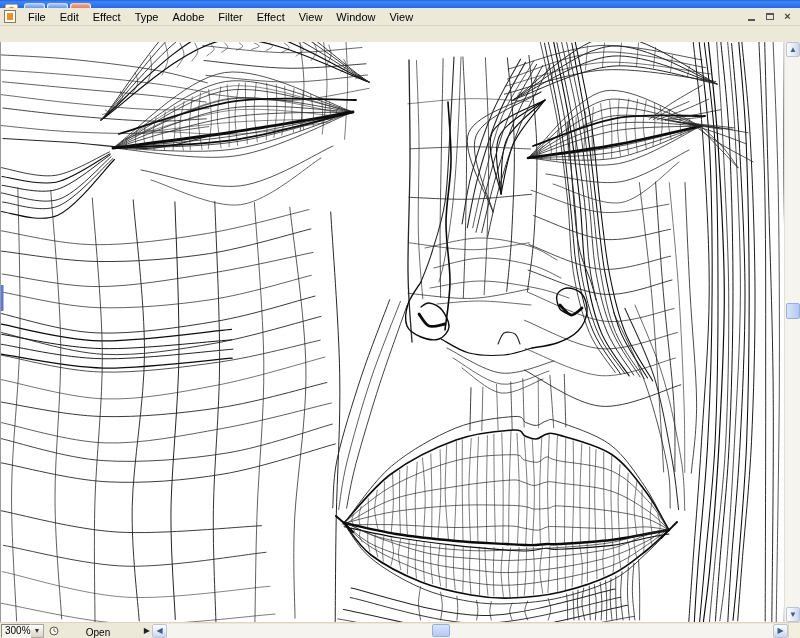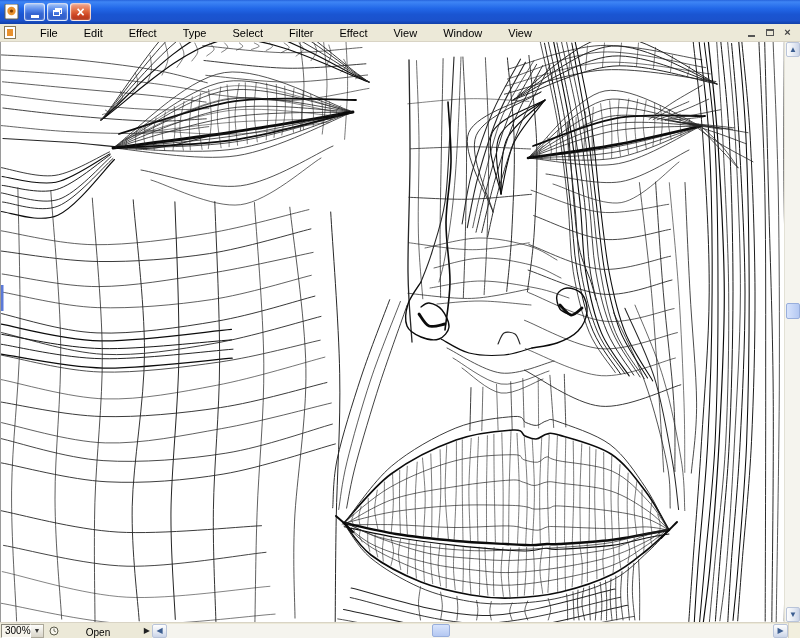--- a/index.html
+++ b/index.html
@@ -28,24 +28,23 @@
   }
   .tb-btn.close{background:linear-gradient(180deg,#F0A68C 0%,#E0663C 45%,#CC4423 70%,#B03418 100%);}
   .glyph-min{width:8px;height:3px;background:#fff;margin-top:9px;}
   .glyph-restore{width:9px;height:8px;position:relative;}
   .glyph-restore span{position:absolute;border:1px solid #fff;border-top-width:2px;}
   .glyph-restore .r1{width:7px;height:6px;right:0;top:0;}
   .glyph-restore .r2{width:7px;height:6px;left:0;bottom:0;background:linear-gradient(180deg,#5183E8,#3666D2);}
   .glyph-x{color:#fff;font-size:14px;font-weight:bold;line-height:1;margin-top:-1px;}
   
   .menubar{
-    position:absolute;top:24px;left:0;right:0;height:18px;background:#ECE9D8;
+    position:absolute;top:8px;left:0;right:0;height:18px;background:#ECE9D8;
     display:flex;align-items:center;font-size:11px;color:#000;padding-left:2px;
     border-bottom:1px solid #D9D4C5;
-    gap:12px;
   }
   .doc-icon{width:12px;height:13px;background:#fff;border:1px solid #8a7a55;margin:0 5px 0 2px;position:relative;flex:0 0 auto;}
   .doc-icon::after{content:"";position:absolute;left:2px;top:2px;width:6px;height:7px;background:#E8912D;}
   .menu-item{padding:2px 7px;cursor:default;}
   .menubar-spacer{flex:1;}
   .mdi-controls{display:flex;align-items:center;gap:5px;margin-right:6px;color:#4a4a4a;}
   .mdi-btn{width:13px;height:12px;display:flex;align-items:center;justify-content:center;font-size:10px;line-height:1;color:#444;}
   .mdi-min{width:7px;height:2px;background:#555;margin-top:7px;}
   .mdi-rest{width:8px;height:7px;border:1px solid #555;border-top-width:2px;position:relative;}
   .mdi-x{font-size:11px;font-weight:bold;}
@@ -121,21 +120,21 @@
         </span>
     </span>
   </div>
 
   <div class="menubar">
     <span class="doc-icon"></span>
     <span class="menu-item">File</span>
     <span class="menu-item">Edit</span>
     <span class="menu-item">Effect</span>
     <span class="menu-item">Type</span>
-    <span class="menu-item">Select</span>
+    <span class="menu-item">Adobe</span>
     <span class="menu-item">Filter</span>
     <span class="menu-item">Effect</span>
     <span class="menu-item">View</span>
     <span class="menu-item">Window</span>
     <span class="menu-item">View</span>
     <span class="menubar-spacer"></span>
     <span class="mdi-controls">
       <span class="mdi-btn">
           <span class="mdi-min"></span>
         </span>

